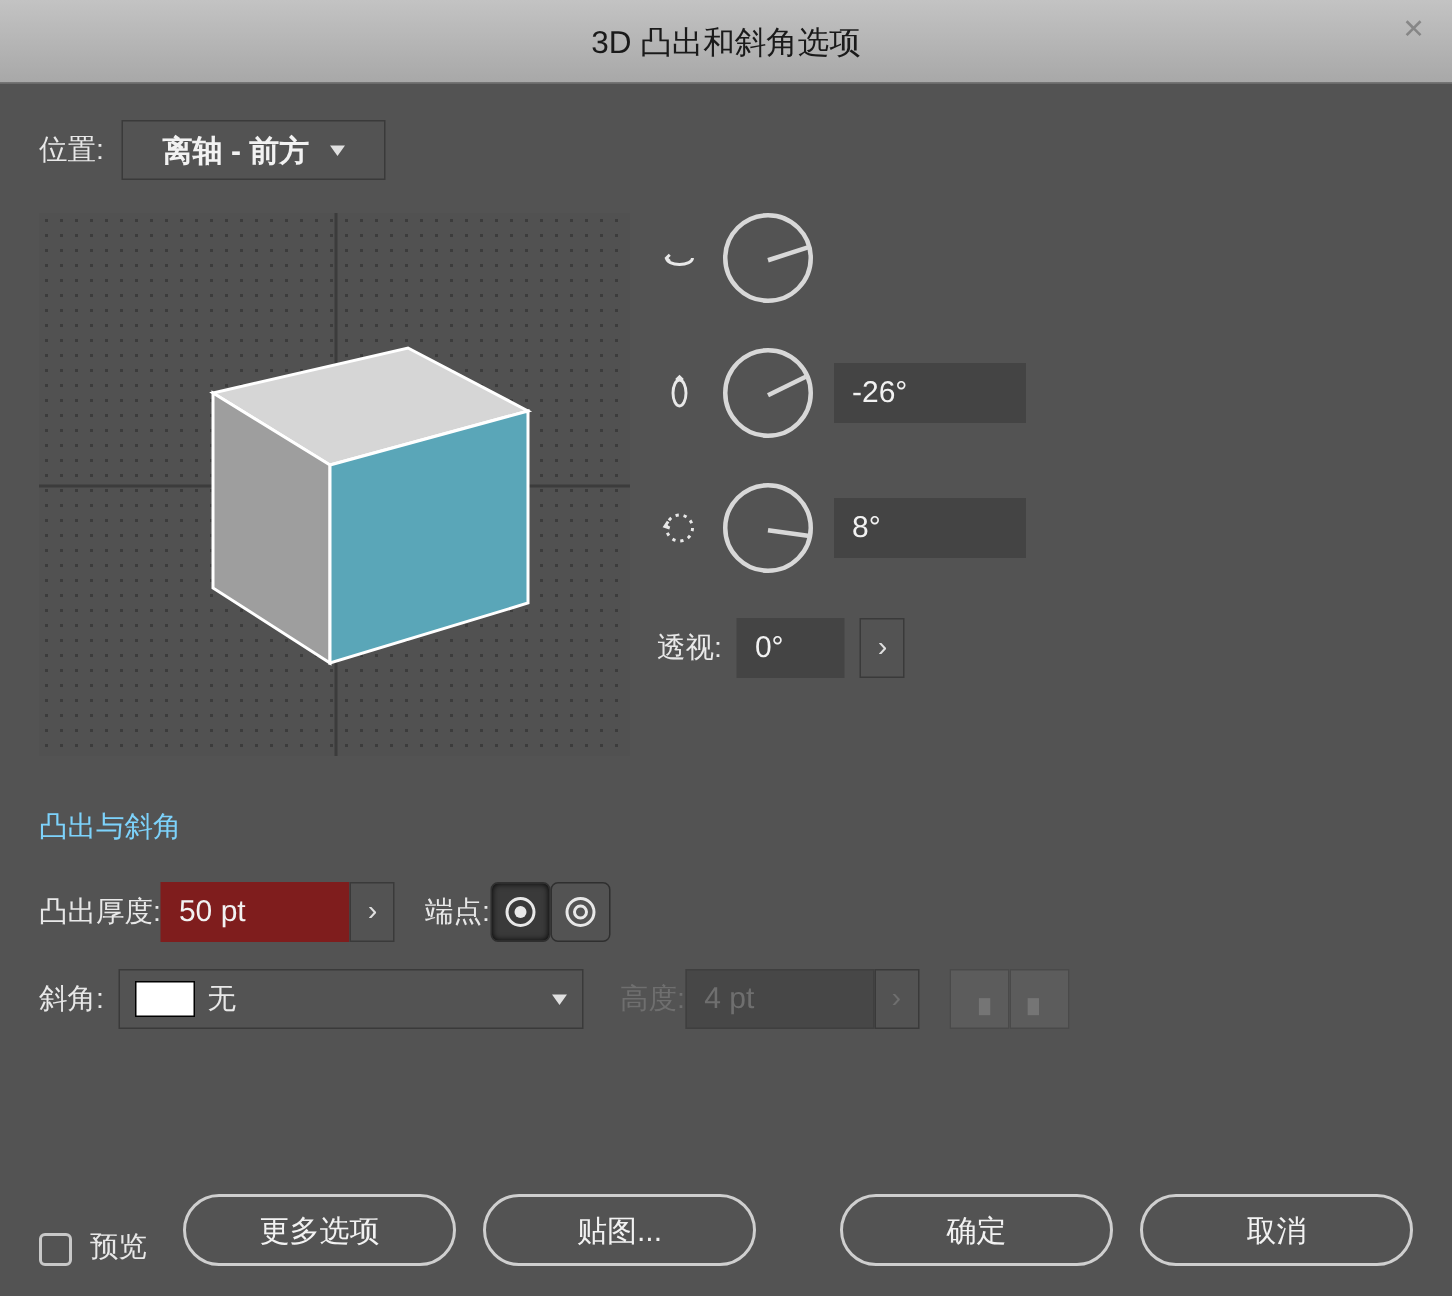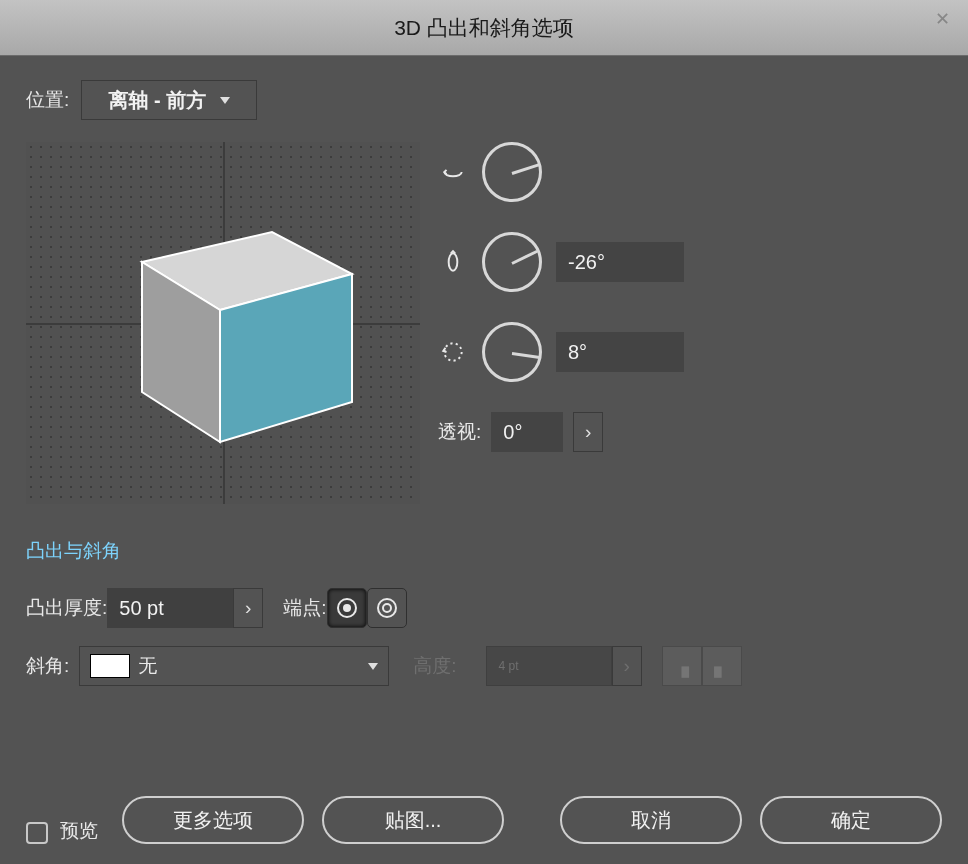--- a/index.html
+++ b/index.html
@@ -25,27 +25,27 @@
   .dial { width:60px;height:60px;border-radius:50%;border:3px solid #d8d8d8; margin:0 14px; position:relative; background:#535353;}
   .dial .needle { position:absolute; left:50%; top:50%; width:28px; height:3px; background:#d8d8d8; transform-origin:0 50%;}
   .num-input { width:128px; height:40px; background:#444; border:none; color:#f2f2f2; font-size:20px; padding:0 12px; display:flex; align-items:center;}
   .persp-row { display:flex; align-items:center; justify-content:flex-start; margin-top:8px; gap:10px;}
   .persp-input { width:72px; height:40px; background:#444; color:#f2f2f2; display:flex; align-items:center; padding:0 12px; font-size:20px;}
   .stepper-btn { width:30px;height:40px; background:#535353; border:1px solid #3a3a3a; display:flex;align-items:center;justify-content:center; color:#e0e0e0;}
 
   .section { margin-top:34px; }
   .section-title { font-size:19px; color:#7dd3fc; margin-bottom:24px;}
   .form-row { display:flex; align-items:center; margin-bottom:18px; }
-  .thick-input { width:126px; height:40px; background:#404040; color:#f2f2f2; display:flex;align-items:center; padding:0 12px; font-size:20px;}
+  .thick-input { width:126px; height:40px; background:#7f1d1d; color:#f2f2f2; display:flex;align-items:center; padding:0 12px; font-size:20px;}
   .cap-btn { width:40px; height:40px; border-radius:5px; border:1px solid #2f2f2f; background:#535353; display:flex; align-items:center; justify-content:center;}
   .cap-btn.active { background:#3a3a3a; box-shadow: inset 0 0 4px #000;}
   .bevel-select { margin-left:10px; width:310px; height:40px; border:1px solid #3a3a3a; background:#535353; display:flex; align-items:center; padding:0 10px; justify-content:space-between;}
   .bevel-swatch { width:40px;height:24px;background:#fff; border:1px solid #000; margin-right:8px;}
   .disabled { color:#6f6f6f;}
-  .height-input { width:126px; height:40px; background:#474747; color:#6f6f6f; display:flex;align-items:center; padding:0 12px; font-size:12px; border:1px solid #3f3f3f;margin-left:29px;}
+  .height-input { width:126px; height:40px; background:#474747; color:#6f6f6f; display:flex;align-items:center; padding:0 12px; font-size:20px; border:1px solid #3f3f3f;}
   .tiny-toggle { width:40px; height:40px; background:#5c5c5c; display:flex;align-items:center;justify-content:center; border:1px solid #4a4a4a;}
   .tiny-toggle span { opacity:.18;}
 
   .surface-select { margin-left:10px; width:190px; height:40px; border:1px solid #3a3a3a; background:#535353; display:flex; align-items:center; padding:0 12px; justify-content:space-between; font-size:20px;}
 
   .button-row { position:absolute; bottom:20px; left:26px; right:26px; display:flex; align-items:flex-end; gap:18px;}
   .checkbox { width:22px;height:22px; border:2px solid #c8c8c8; border-radius:4px; background:#535353;}
   .btn { height:48px; border:2px solid #cfcfcf; border-radius:24px; background:#535353; color:#f2f2f2; font-size:20px; display:flex; align-items:center; justify-content:center; padding:0 10px;}
   .btn.sm { width:182px;}
   .btn.med { width:182px;}
@@ -191,18 +191,18 @@
   <div class="checkbox"></div>
   <span class="label" style="margin-left:-6px;margin-right:6px;">预览</span>
   <div class="btn med">
       <span>更多选项</span>
     </div>
   <div class="btn sm">
       <span>贴图...</span>
     </div>
   <div style="flex:1"></div>
   <div class="btn med">
+      <span>确定</span>
+    </div>
+  <div class="btn med">
       <span>取消</span>
     </div>
-  <div class="btn med">
-      <span>确定</span>
-    </div>
 </div>
 
 </body></html>

